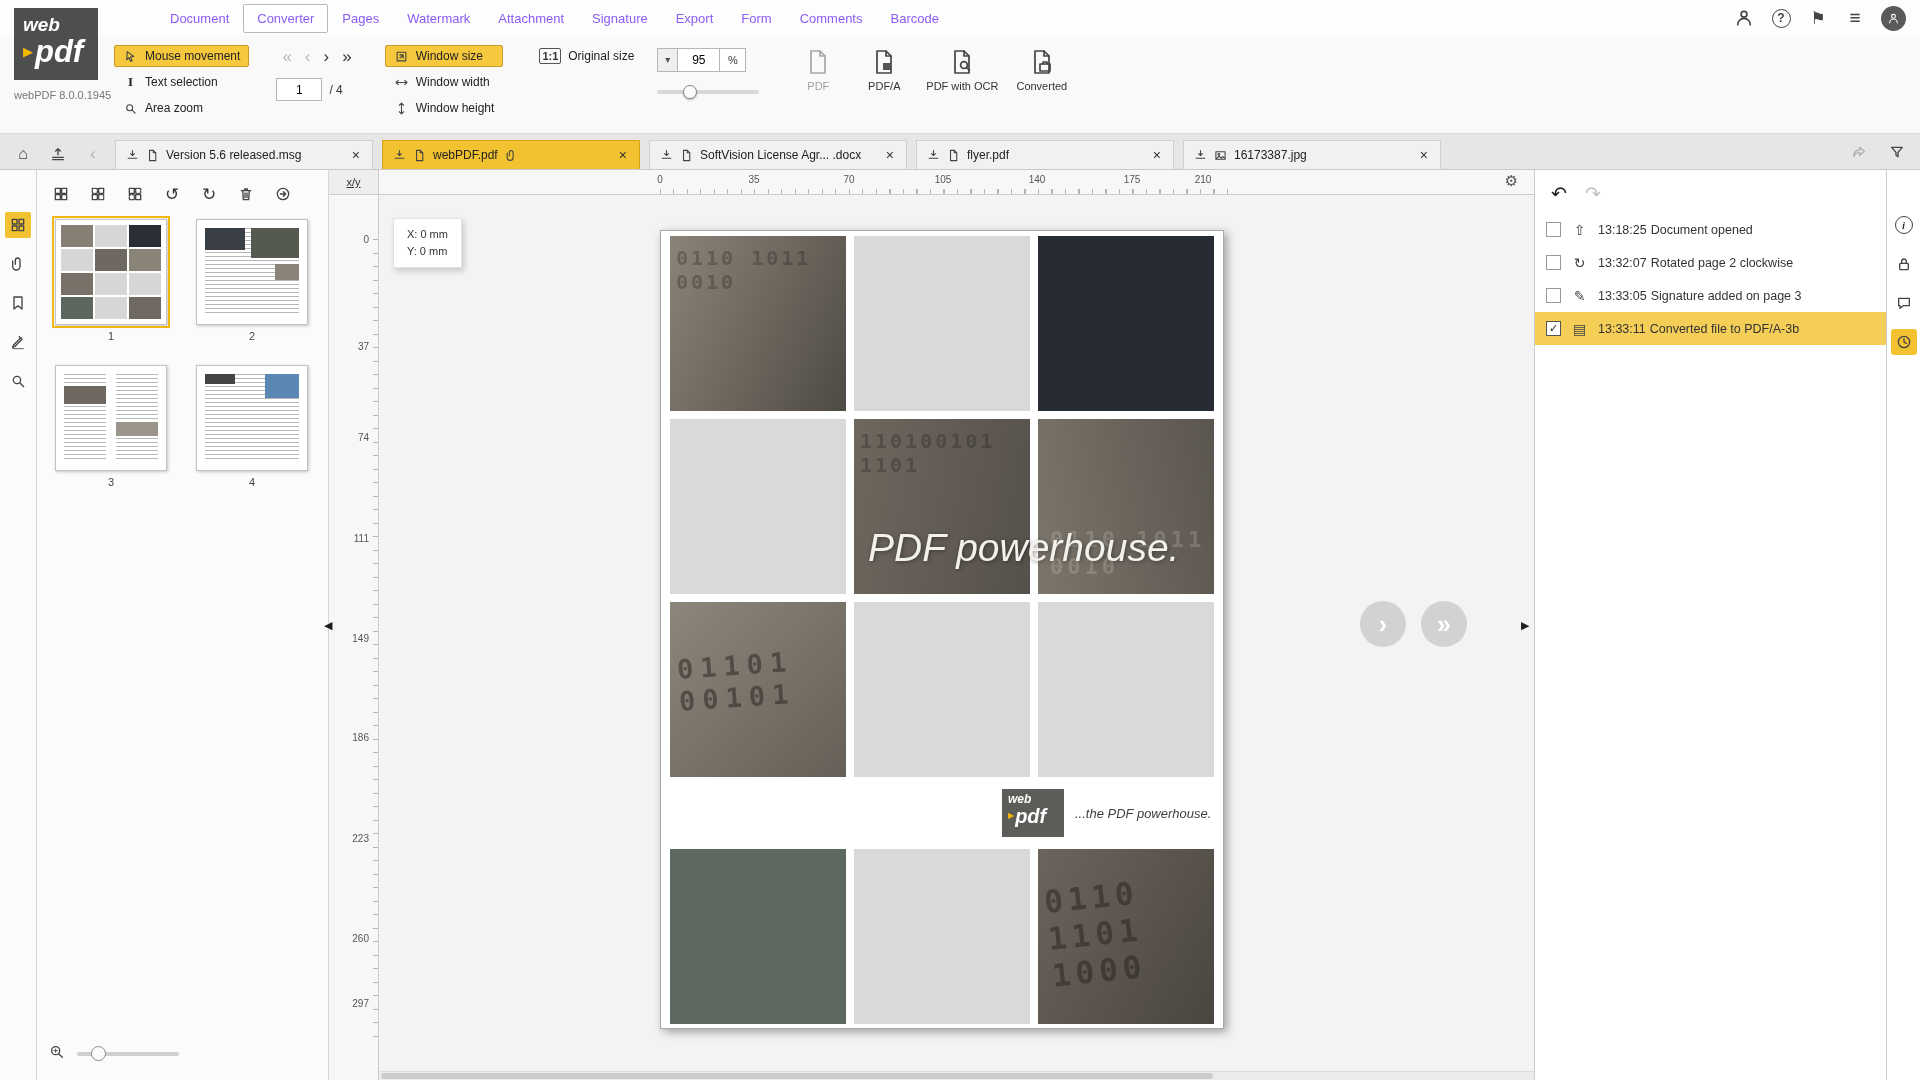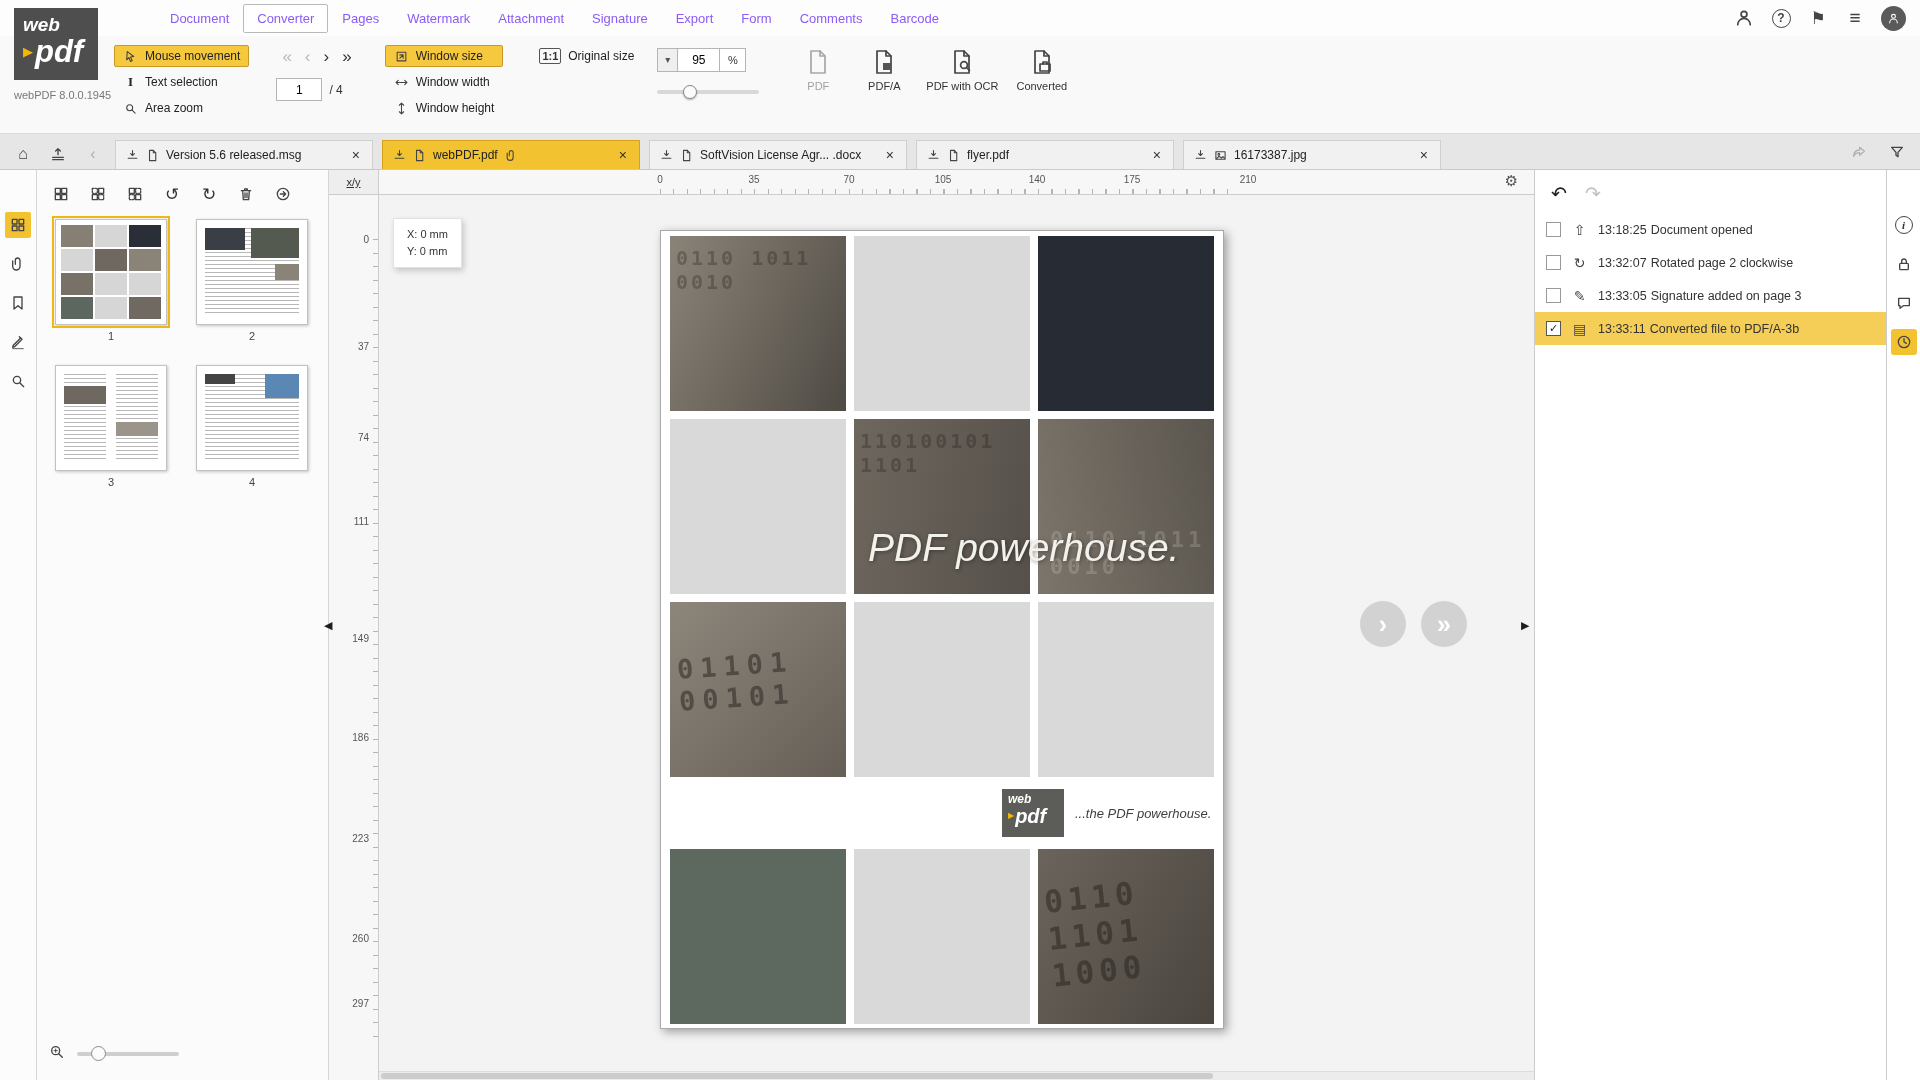--- a/index.html
+++ b/index.html
@@ -576,30 +576,30 @@
     <div class="viewer-wrap">
       <div class="ruler-row">
         <div class="ruler-corner">x/y</div>
         <div class="h-ruler">
           <span class="h-label" style="left:281px">0</span>
           <span class="h-label" style="left:375px">35</span>
           <span class="h-label" style="left:470px">70</span>
           <span class="h-label" style="left:564px">105</span>
           <span class="h-label" style="left:658px">140</span>
           <span class="h-label" style="left:753px">175</span>
-          <span class="h-label" style="left:869px">210</span>
+          <span class="h-label" style="left:824px">210</span>
           <span class="ruler-gear">⚙</span>
         </div>
       </div>
       <div class="viewer-body">
         <div class="v-ruler">
           <span class="v-label" style="top:44px">0</span>
           <span class="v-label" style="top:151px">37</span>
           <span class="v-label" style="top:242px">74</span>
-          <span class="v-label" style="top:326px">111</span>
+          <span class="v-label" style="top:343px">111</span>
           <span class="v-label" style="top:443px">149</span>
           <span class="v-label" style="top:542px">186</span>
           <span class="v-label" style="top:643px">223</span>
           <span class="v-label" style="top:743px">260</span>
           <span class="v-label" style="top:808px">297</span>
         </div>
         <div class="canvas">
 
           <div class="coord-tip">
             <div>X: 0 mm</div>

